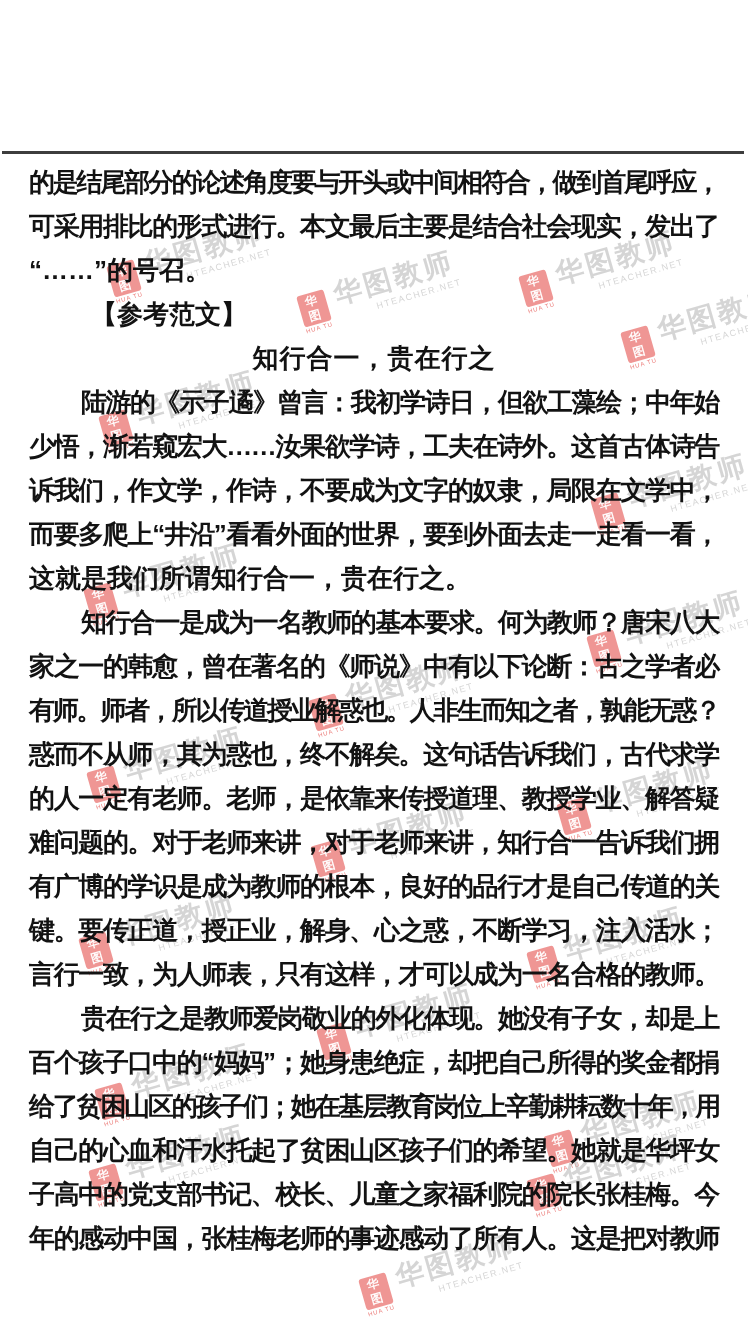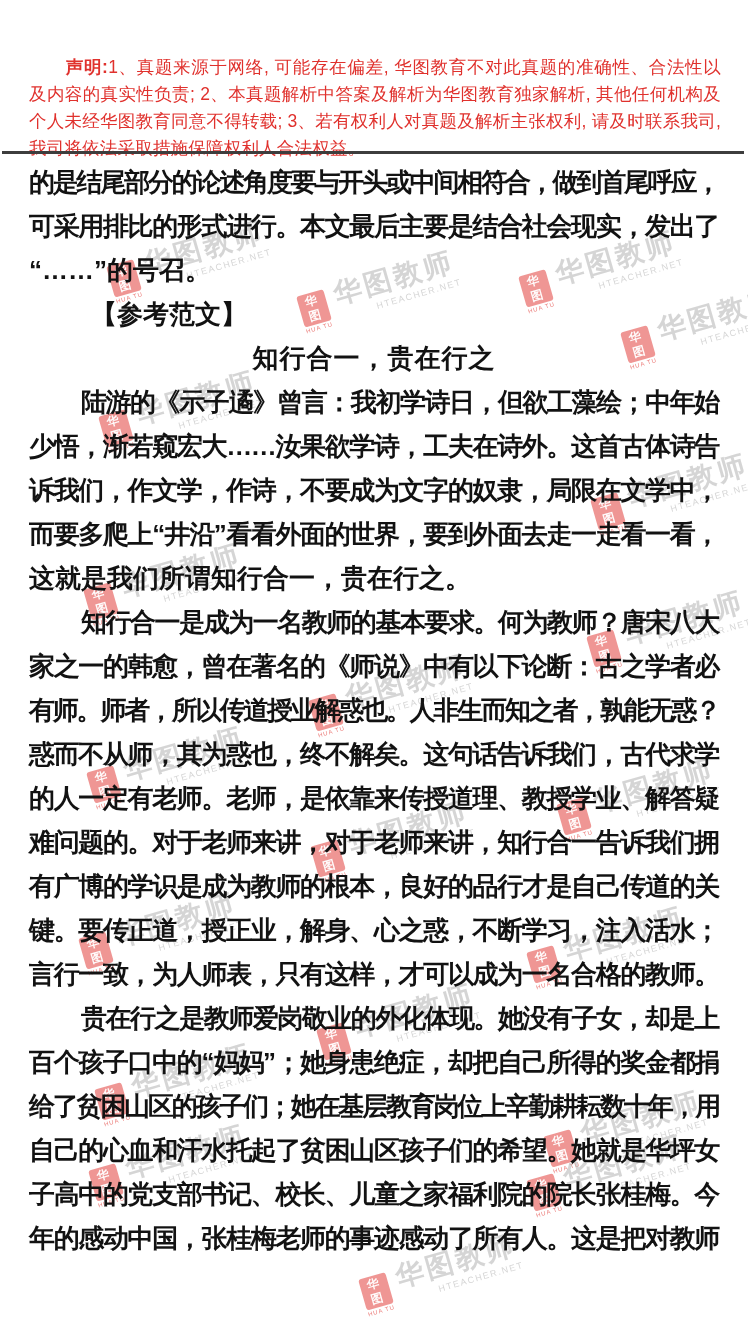--- a/index.html
+++ b/index.html
@@ -290,21 +290,20 @@
           <div class="wm-logo-box">华图</div>
           <div class="wm-logo-sub">HUA TU</div>
         </div>
         <div class="wm-body">
           <span class="wm-name">华图教师</span>
           <span class="wm-site">HTEACHER.NET</span>
         </div>
       </div>
     </div>
 
-  <p class="disclaimer"><b>声明:</b><span>1、真题来源于网络, 可能存在偏差, 华图教育不对此真题的准确性、合法性以及内容的真实性负责; 2、本真题解析中答案及解析为华图教育独家解析, 其他任何机构及个人未经华图教育同意不得转载; 3、若有权利人对真题及解析主张权利, 请及时联系我司, 我司将依法采取措施保障权利人合法权益。</span></p>
 
   <div class="divider"></div>
 
   <div class="doc">
     <div class="line jf"><span>的</span><span>是</span><span>结</span><span>尾</span><span>部</span><span>分</span><span>的</span><span>论</span><span>述</span><span>角</span><span>度</span><span>要</span><span>与</span><span>开</span><span>头</span><span>或</span><span>中</span><span>间</span><span>相</span><span>符</span><span>合</span><span>，</span><span>做</span><span>到</span><span>首</span><span>尾</span><span>呼</span><span>应</span><span>，</span></div>
     <div class="line jf"><span>可</span><span>采</span><span>用</span><span>排</span><span>比</span><span>的</span><span>形</span><span>式</span><span>进</span><span>行</span><span>。</span><span>本</span><span>文</span><span>最</span><span>后</span><span>主</span><span>要</span><span>是</span><span>结</span><span>合</span><span>社</span><span>会</span><span>现</span><span>实</span><span>，</span><span>发</span><span>出</span><span>了</span></div>
     <div class="line"><span>“</span><span>…</span><span>…</span><span>”</span><span>的</span><span>号</span><span>召</span><span>。</span></div>
     <div class="line ind2"><span>【</span><span>参</span><span>考</span><span>范</span><span>文</span><span>】</span></div>
     <div class="line ctr"><span>知</span><span>行</span><span>合</span><span>一</span><span>，</span><span>贵</span><span>在</span><span>行</span><span>之</span></div>
     <div class="line jf ind"><span>陆</span><span>游</span><span>的</span><span>《</span><span>示</span><span>子</span><span>遹</span><span>》</span><span>曾</span><span>言</span><span>：</span><span>我</span><span>初</span><span>学</span><span>诗</span><span>日</span><span>，</span><span>但</span><span>欲</span><span>工</span><span>藻</span><span>绘</span><span>；</span><span>中</span><span>年</span><span>始</span></div>

